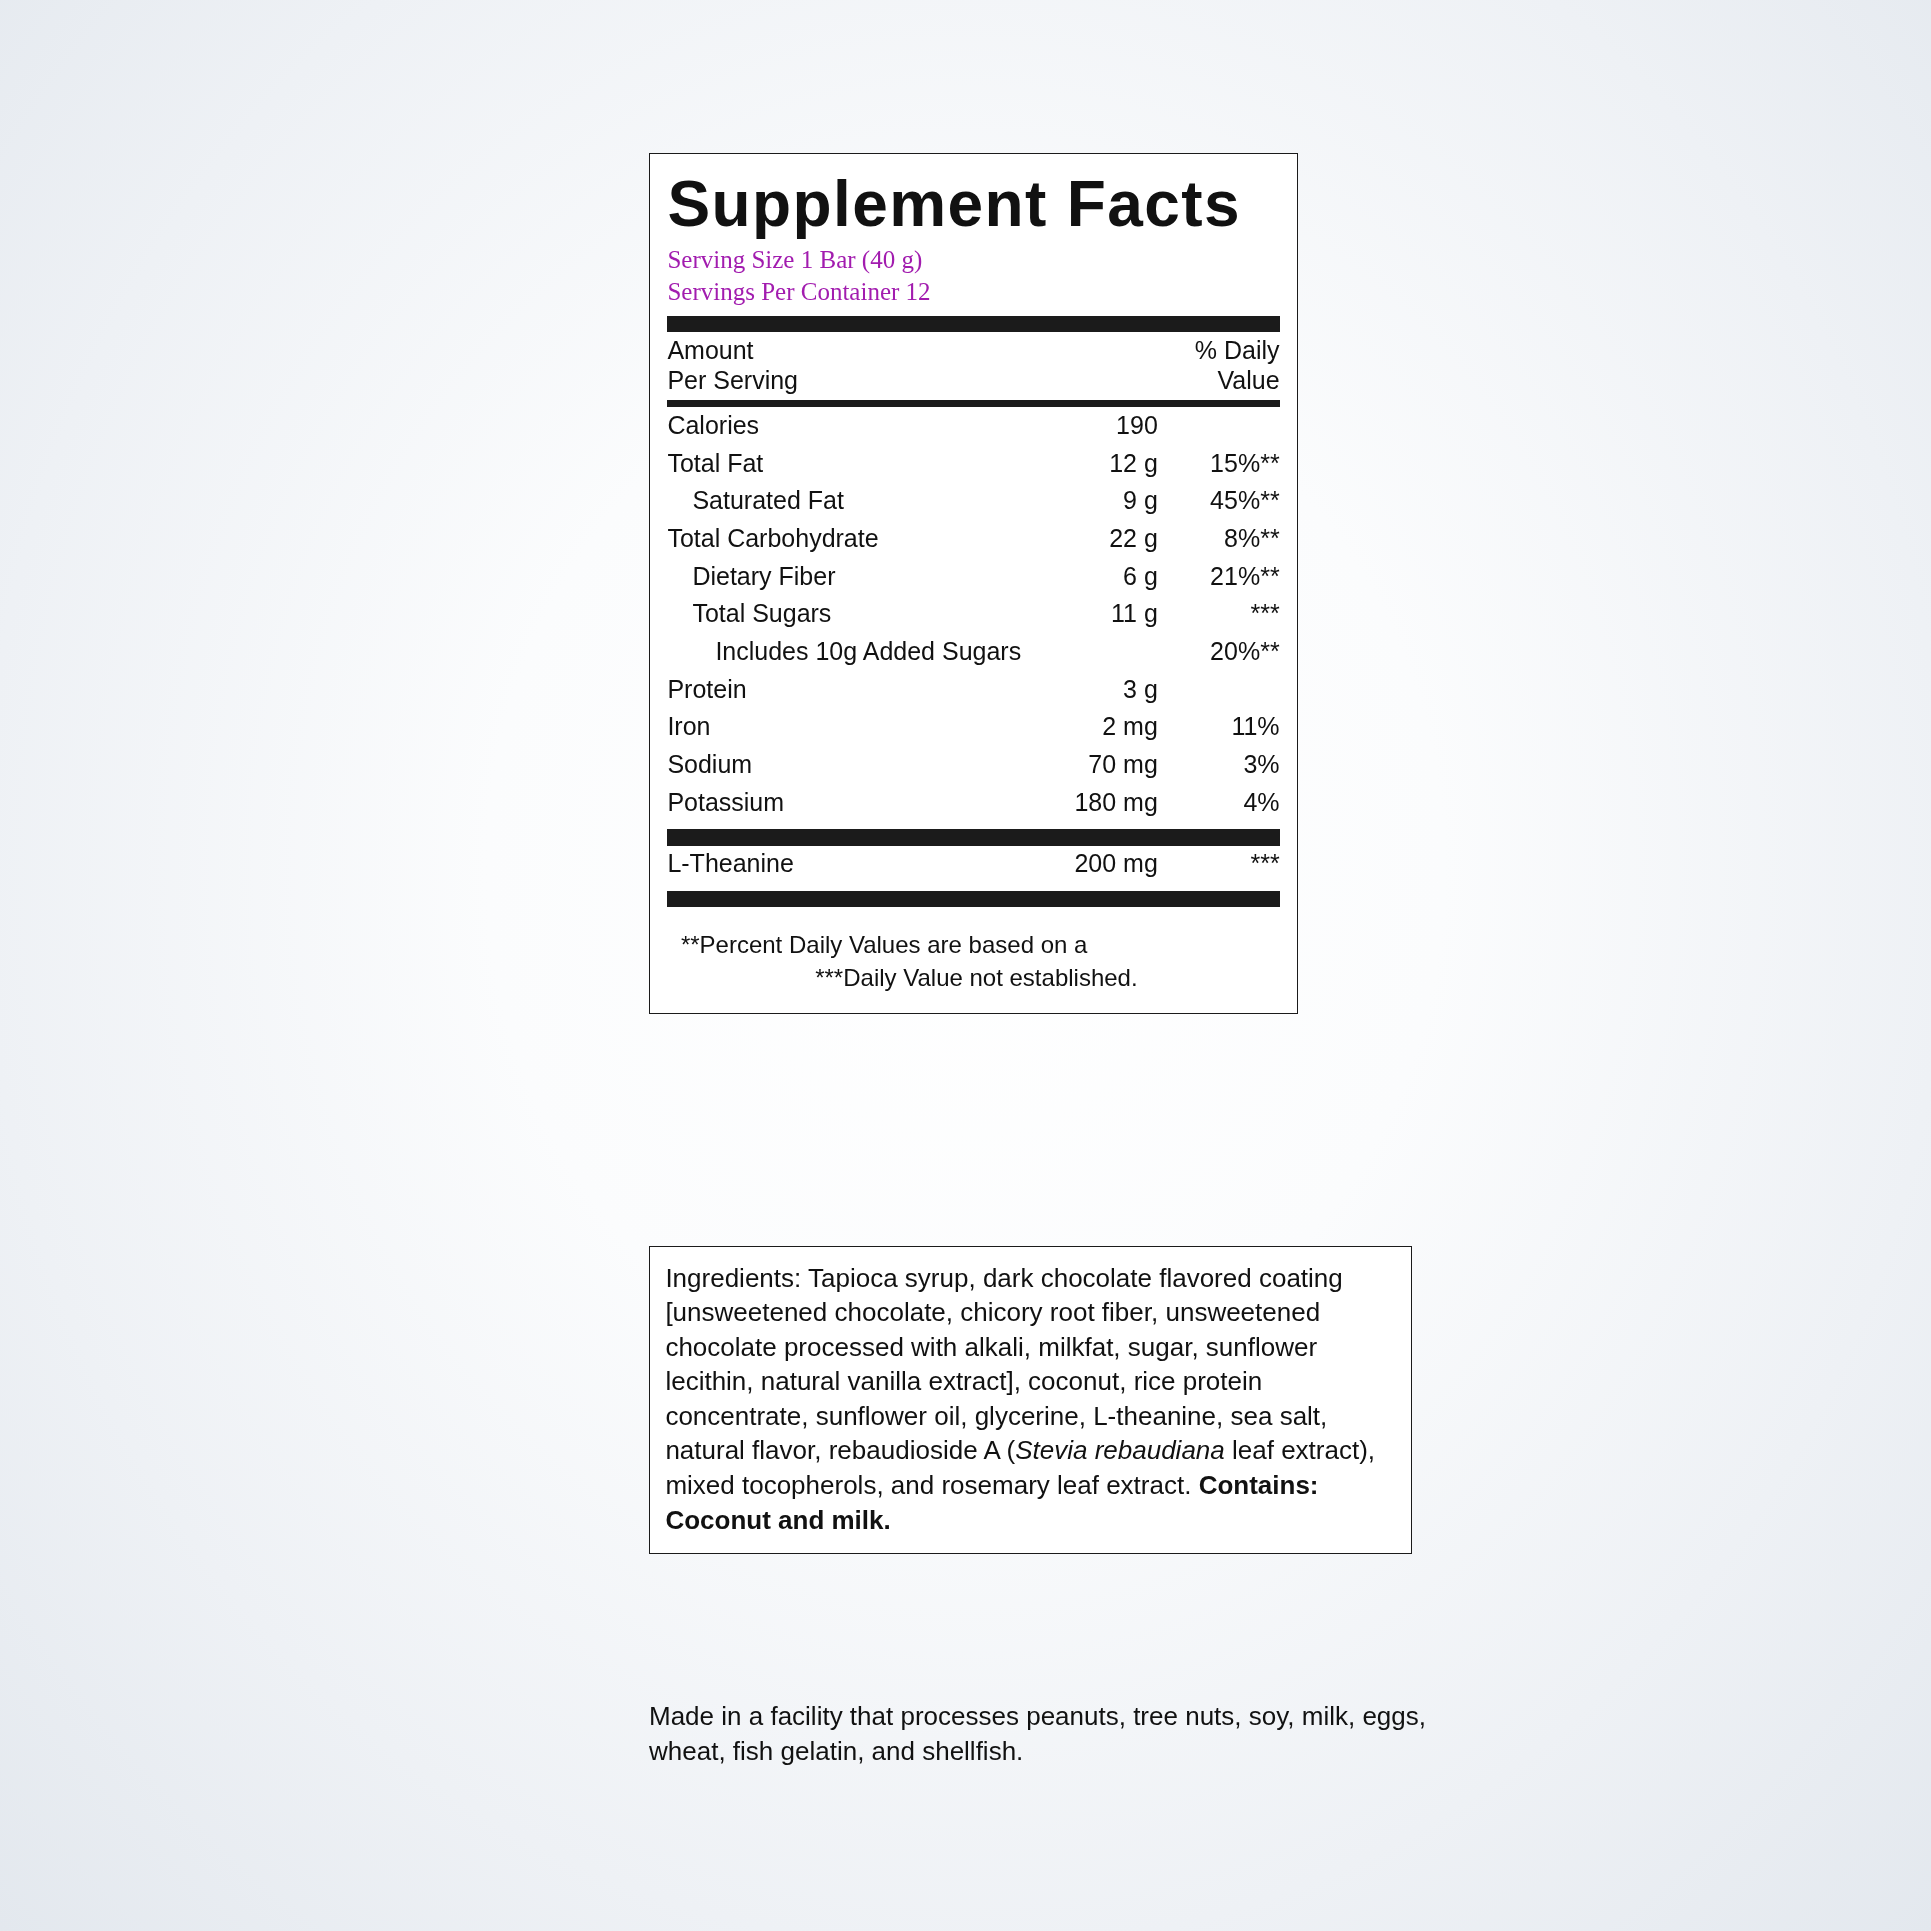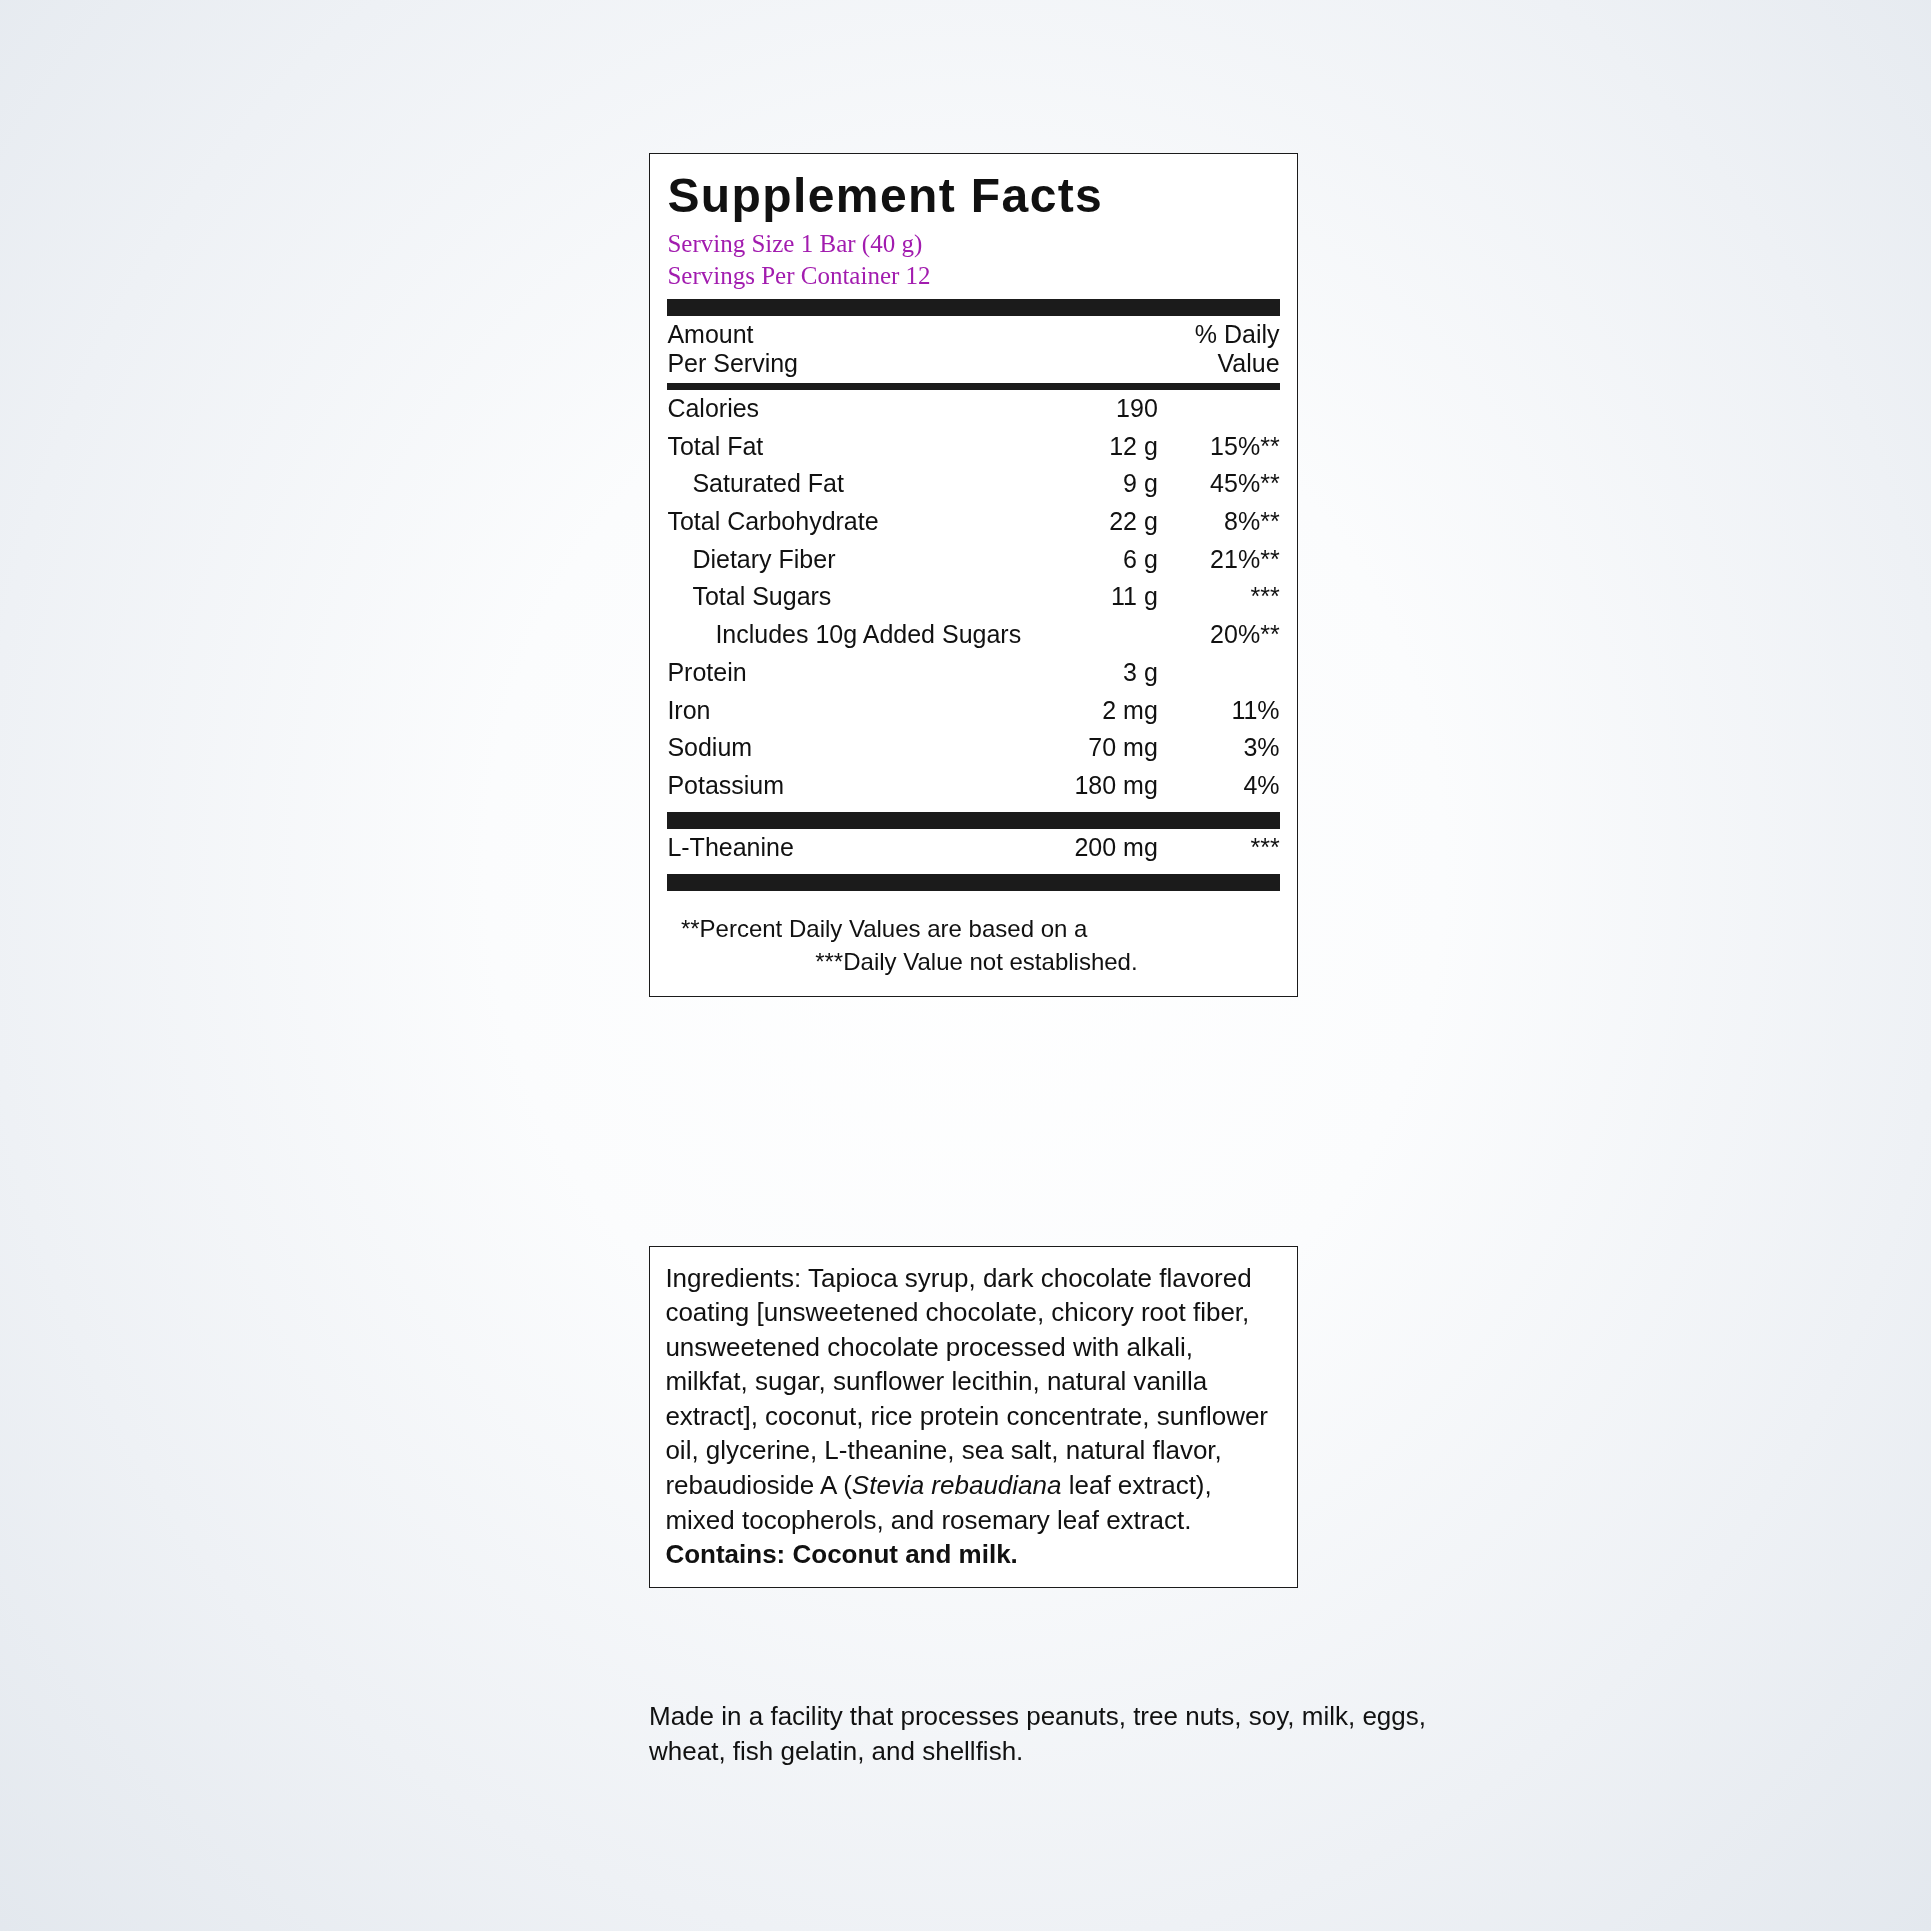--- a/index.html
+++ b/index.html
@@ -27,21 +27,21 @@
     left: 649px;
     top: 153px;
     width: 649px;
     box-sizing: border-box;
     background: #ffffff;
     border: 1.9px solid #1b1b1b;
     padding: 13.5px 17.4px 19.3px 17.4px;
   }
 
   .sf-title {
-    font-size: 48px;
+    font-size: 64px;
     font-weight: bold;
     letter-spacing: 1.4px;
     color: #111;
     line-height: 1.05;
     margin: 3.9px 0 5.8px 0;
     white-space: nowrap;
   }
 
   .sf-serving {
     font-size: 25px;
@@ -113,21 +113,21 @@
   }
   .fn-1 { padding-left: 13.5px; text-indent: 0; }
   .fn-1b { padding-left: 42px; }
   .fn-2 { padding-left: 5.8px; padding-top: 1.9px; text-align: center; }
 
   
   .ing-panel {
     position: absolute;
     left: 649px;
     top: 1246px;
-    width: 649px;
+    width: 763px;
     box-sizing: border-box;
     background: #ffffff;
     border: 1.9px solid #1b1b1b;
     padding: 13.5px 15.4px 15.4px 15.4px;
   }
   .ing-text {
     font-size: 26px;
     line-height: 1.33;
     color: #111;
   }

